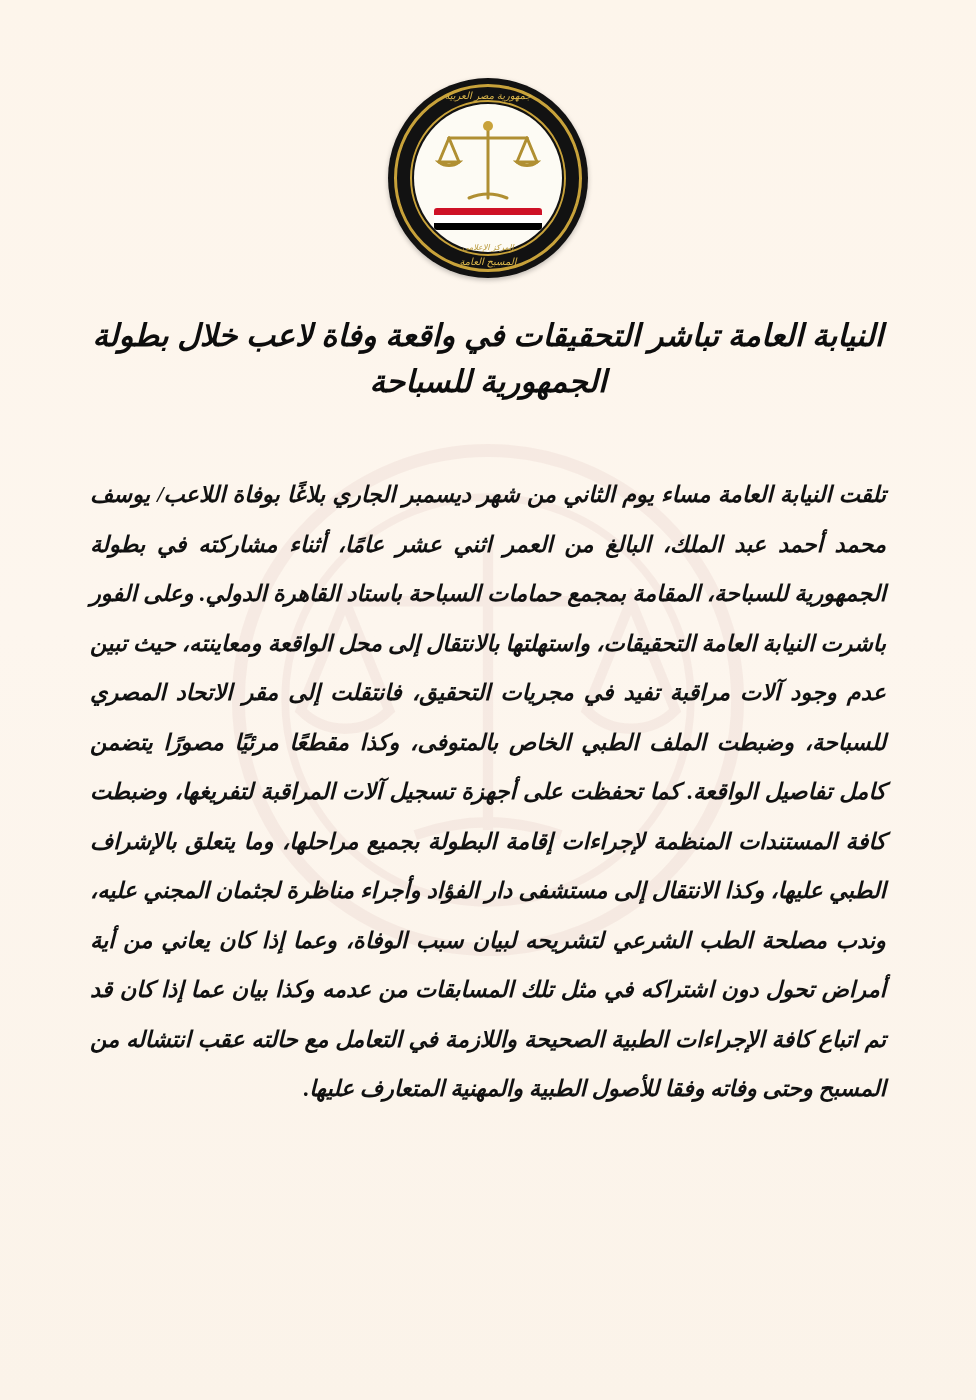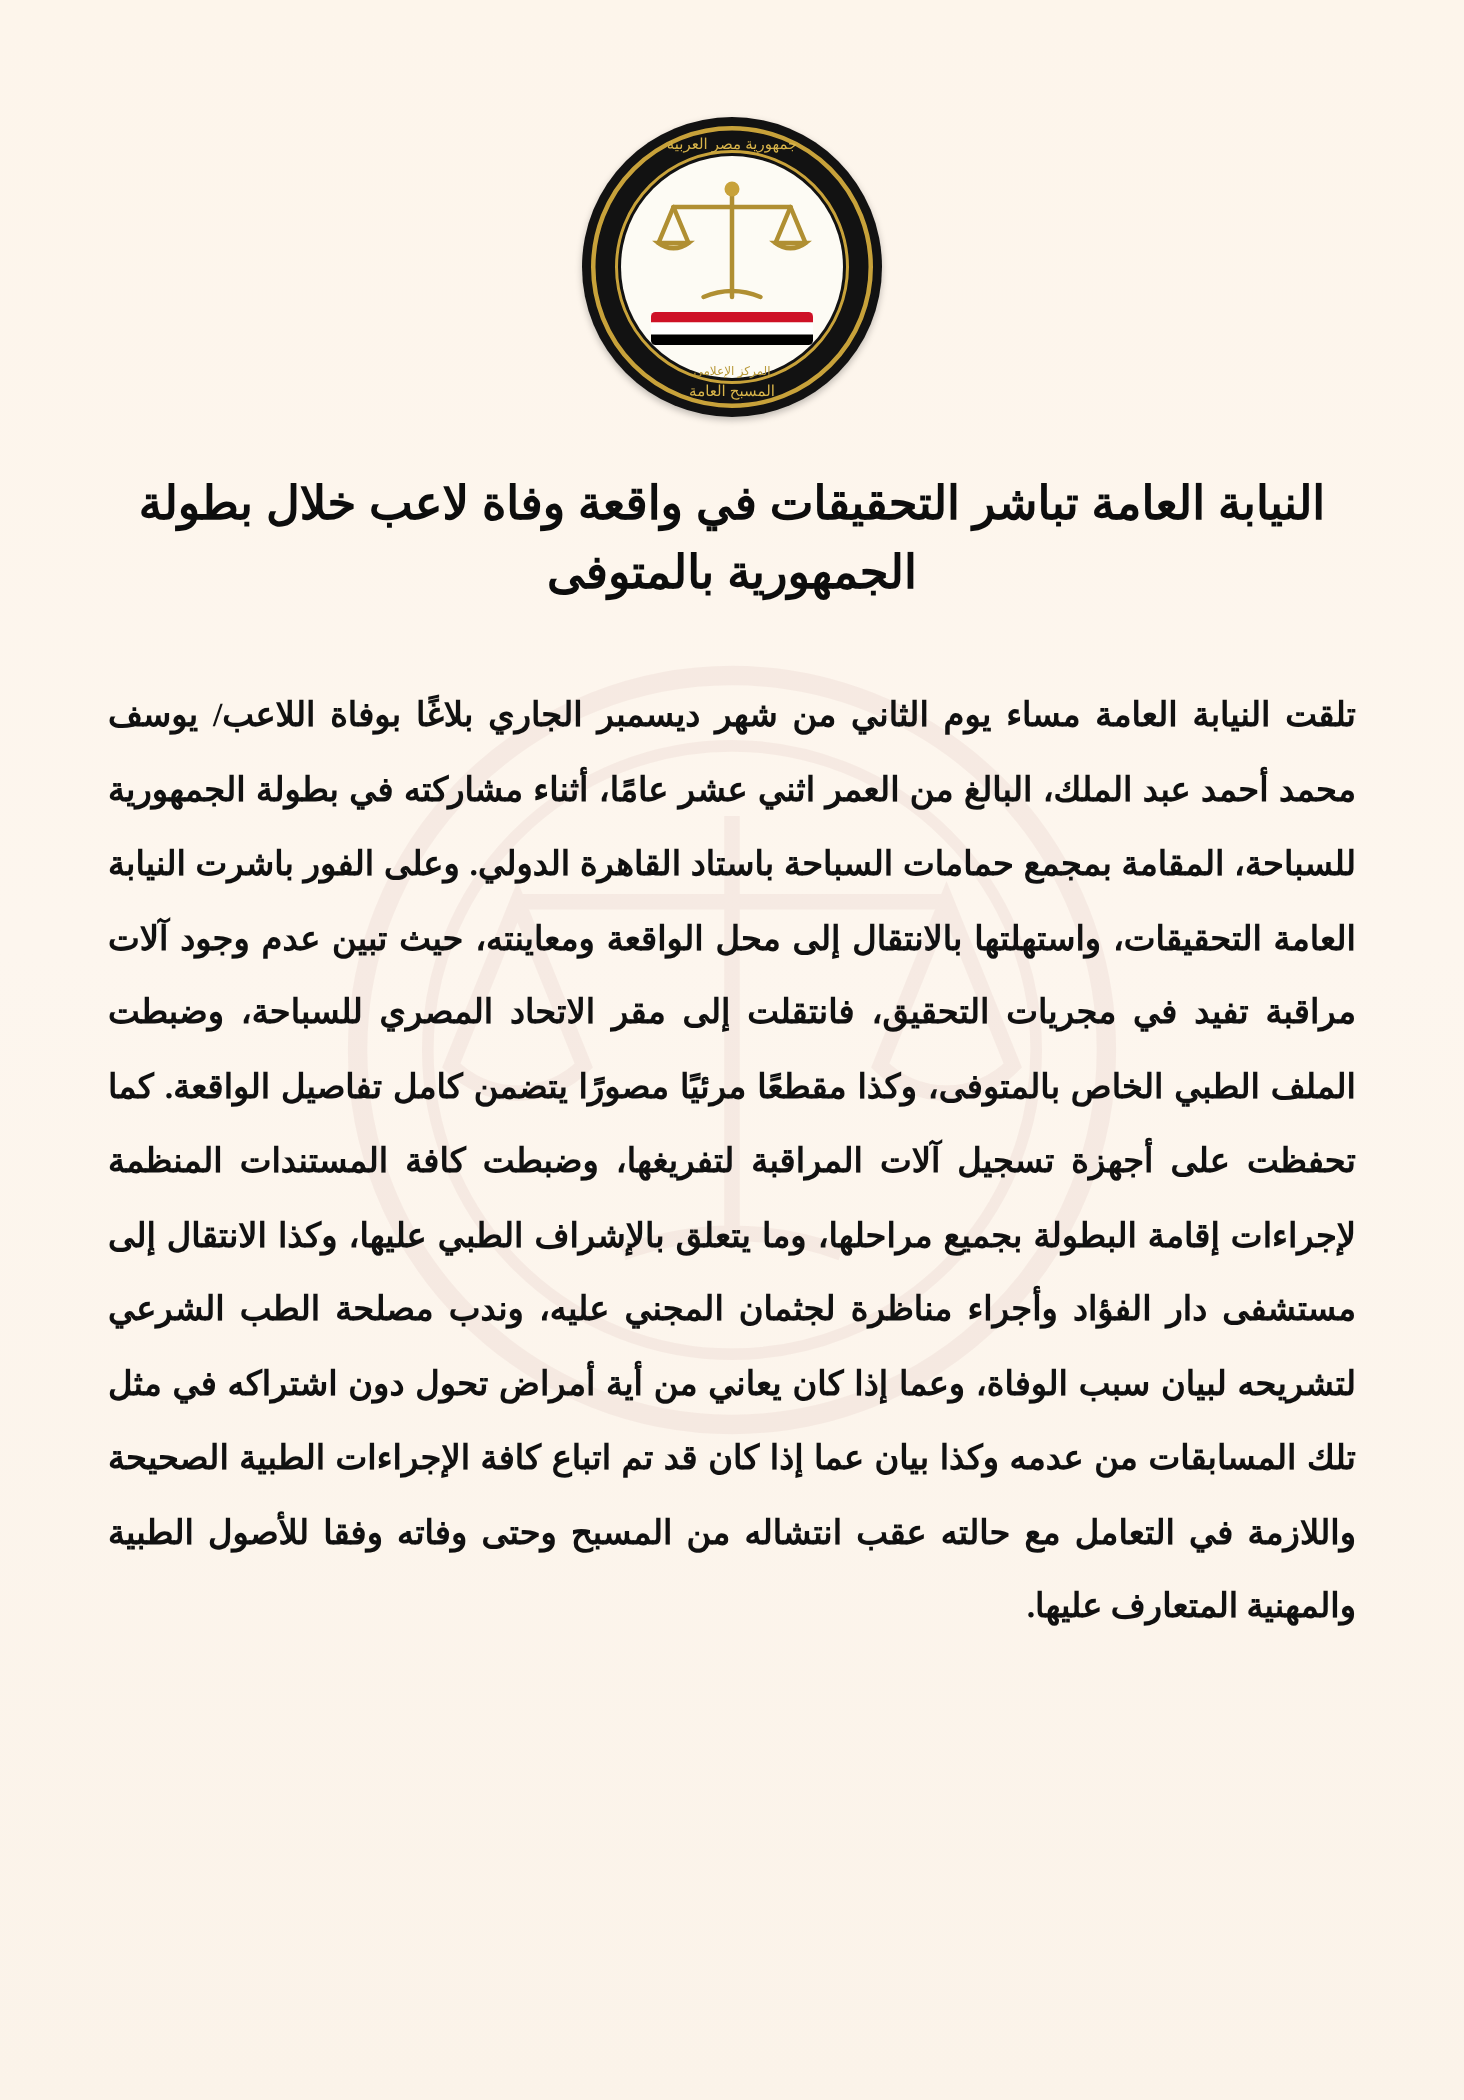--- a/index.html
+++ b/index.html
@@ -16,20 +16,21 @@
   }
 
   .page {
     position: relative;
     width: 976px;
     height: 1400px;
     box-sizing: border-box;
     background:
       linear-gradient(to bottom, #fdf5eb 0%, #fdf6ee 45%, #fbf3e9 100%);
     overflow: hidden;
+    font-style: italic;
   }
 
   
   .watermark {
     position: absolute;
     left: 50%;
     top: 700px;
     transform: translate(-50%, -50%);
     width: 520px;
     height: 520px;
@@ -151,21 +152,21 @@
     z-index: 2;
     font-family: "Liberation Serif", "DejaVu Serif", serif;
     font-weight: bold;
     font-size: 22.5px;
     line-height: 2.2;
     color: #111111;
     text-align: justify;
     text-justify: inter-word;
     direction: rtl;
   }
-  .body-text p { margin: 0; }
+  .body-text p { margin: 18px; }
 </style>
 </head>
 <body>
 
 <div class="page">
 
   <div class="watermark">
     <svg viewBox="0 0 200 200" xmlns="http://www.w3.org/2000/svg" aria-hidden="true">
       <circle cx="100" cy="100" r="96" fill="none" stroke="#8a2b2b" stroke-width="5"></circle>
       <circle cx="100" cy="100" r="78" fill="none" stroke="#8a2b2b" stroke-width="3"></circle>
@@ -207,19 +208,19 @@
           <i class="w"></i>
           <i class="b"></i>
       </div>
 
       <div class="emblem-text-top">جمهورية مصر العربية</div>
       <div class="emblem-text-mid">المركز الإعلامي</div>
       <div class="emblem-text-bottom">المسبح العامة</div>
     </div>
   </div>
 
-  <h1 class="headline">النيابة العامة تباشر التحقيقات في واقعة وفاة لاعب خلال بطولة الجمهورية بالمتوفى</h1>
+  <h1 class="headline">النيابة العامة تباشر التحقيقات في واقعة وفاة لاعب خلال بطولة الجمهورية للسباحة</h1>
 
   <div class="body-text">
     <p>تلقت النيابة العامة مساء يوم الثاني من شهر ديسمبر الجاري بلاغًا بوفاة اللاعب/ يوسف محمد أحمد عبد الملك، البالغ من العمر اثني عشر عامًا، أثناء مشاركته في بطولة الجمهورية للسباحة، المقامة بمجمع حمامات السباحة باستاد القاهرة الدولي. وعلى الفور باشرت النيابة العامة التحقيقات، واستهلتها بالانتقال إلى محل الواقعة ومعاينته، حيث تبين عدم وجود آلات مراقبة تفيد في مجريات التحقيق، فانتقلت إلى مقر الاتحاد المصري للسباحة، وضبطت الملف الطبي الخاص بالمتوفى، وكذا مقطعًا مرئيًا مصورًا يتضمن كامل تفاصيل الواقعة. كما تحفظت على أجهزة تسجيل آلات المراقبة لتفريغها، وضبطت كافة المستندات المنظمة لإجراءات إقامة البطولة بجميع مراحلها، وما يتعلق بالإشراف الطبي عليها، وكذا الانتقال إلى مستشفى دار الفؤاد وأجراء مناظرة لجثمان المجني عليه، وندب مصلحة الطب الشرعي لتشريحه لبيان سبب الوفاة، وعما إذا كان يعاني من أية أمراض تحول دون اشتراكه في مثل تلك المسابقات من عدمه وكذا بيان عما إذا كان قد تم اتباع كافة الإجراءات الطبية الصحيحة واللازمة في التعامل مع حالته عقب انتشاله من المسبح وحتى وفاته وفقا للأصول الطبية والمهنية المتعارف عليها.</p>
   </div>
 
 </div>
 
 </body></html>

